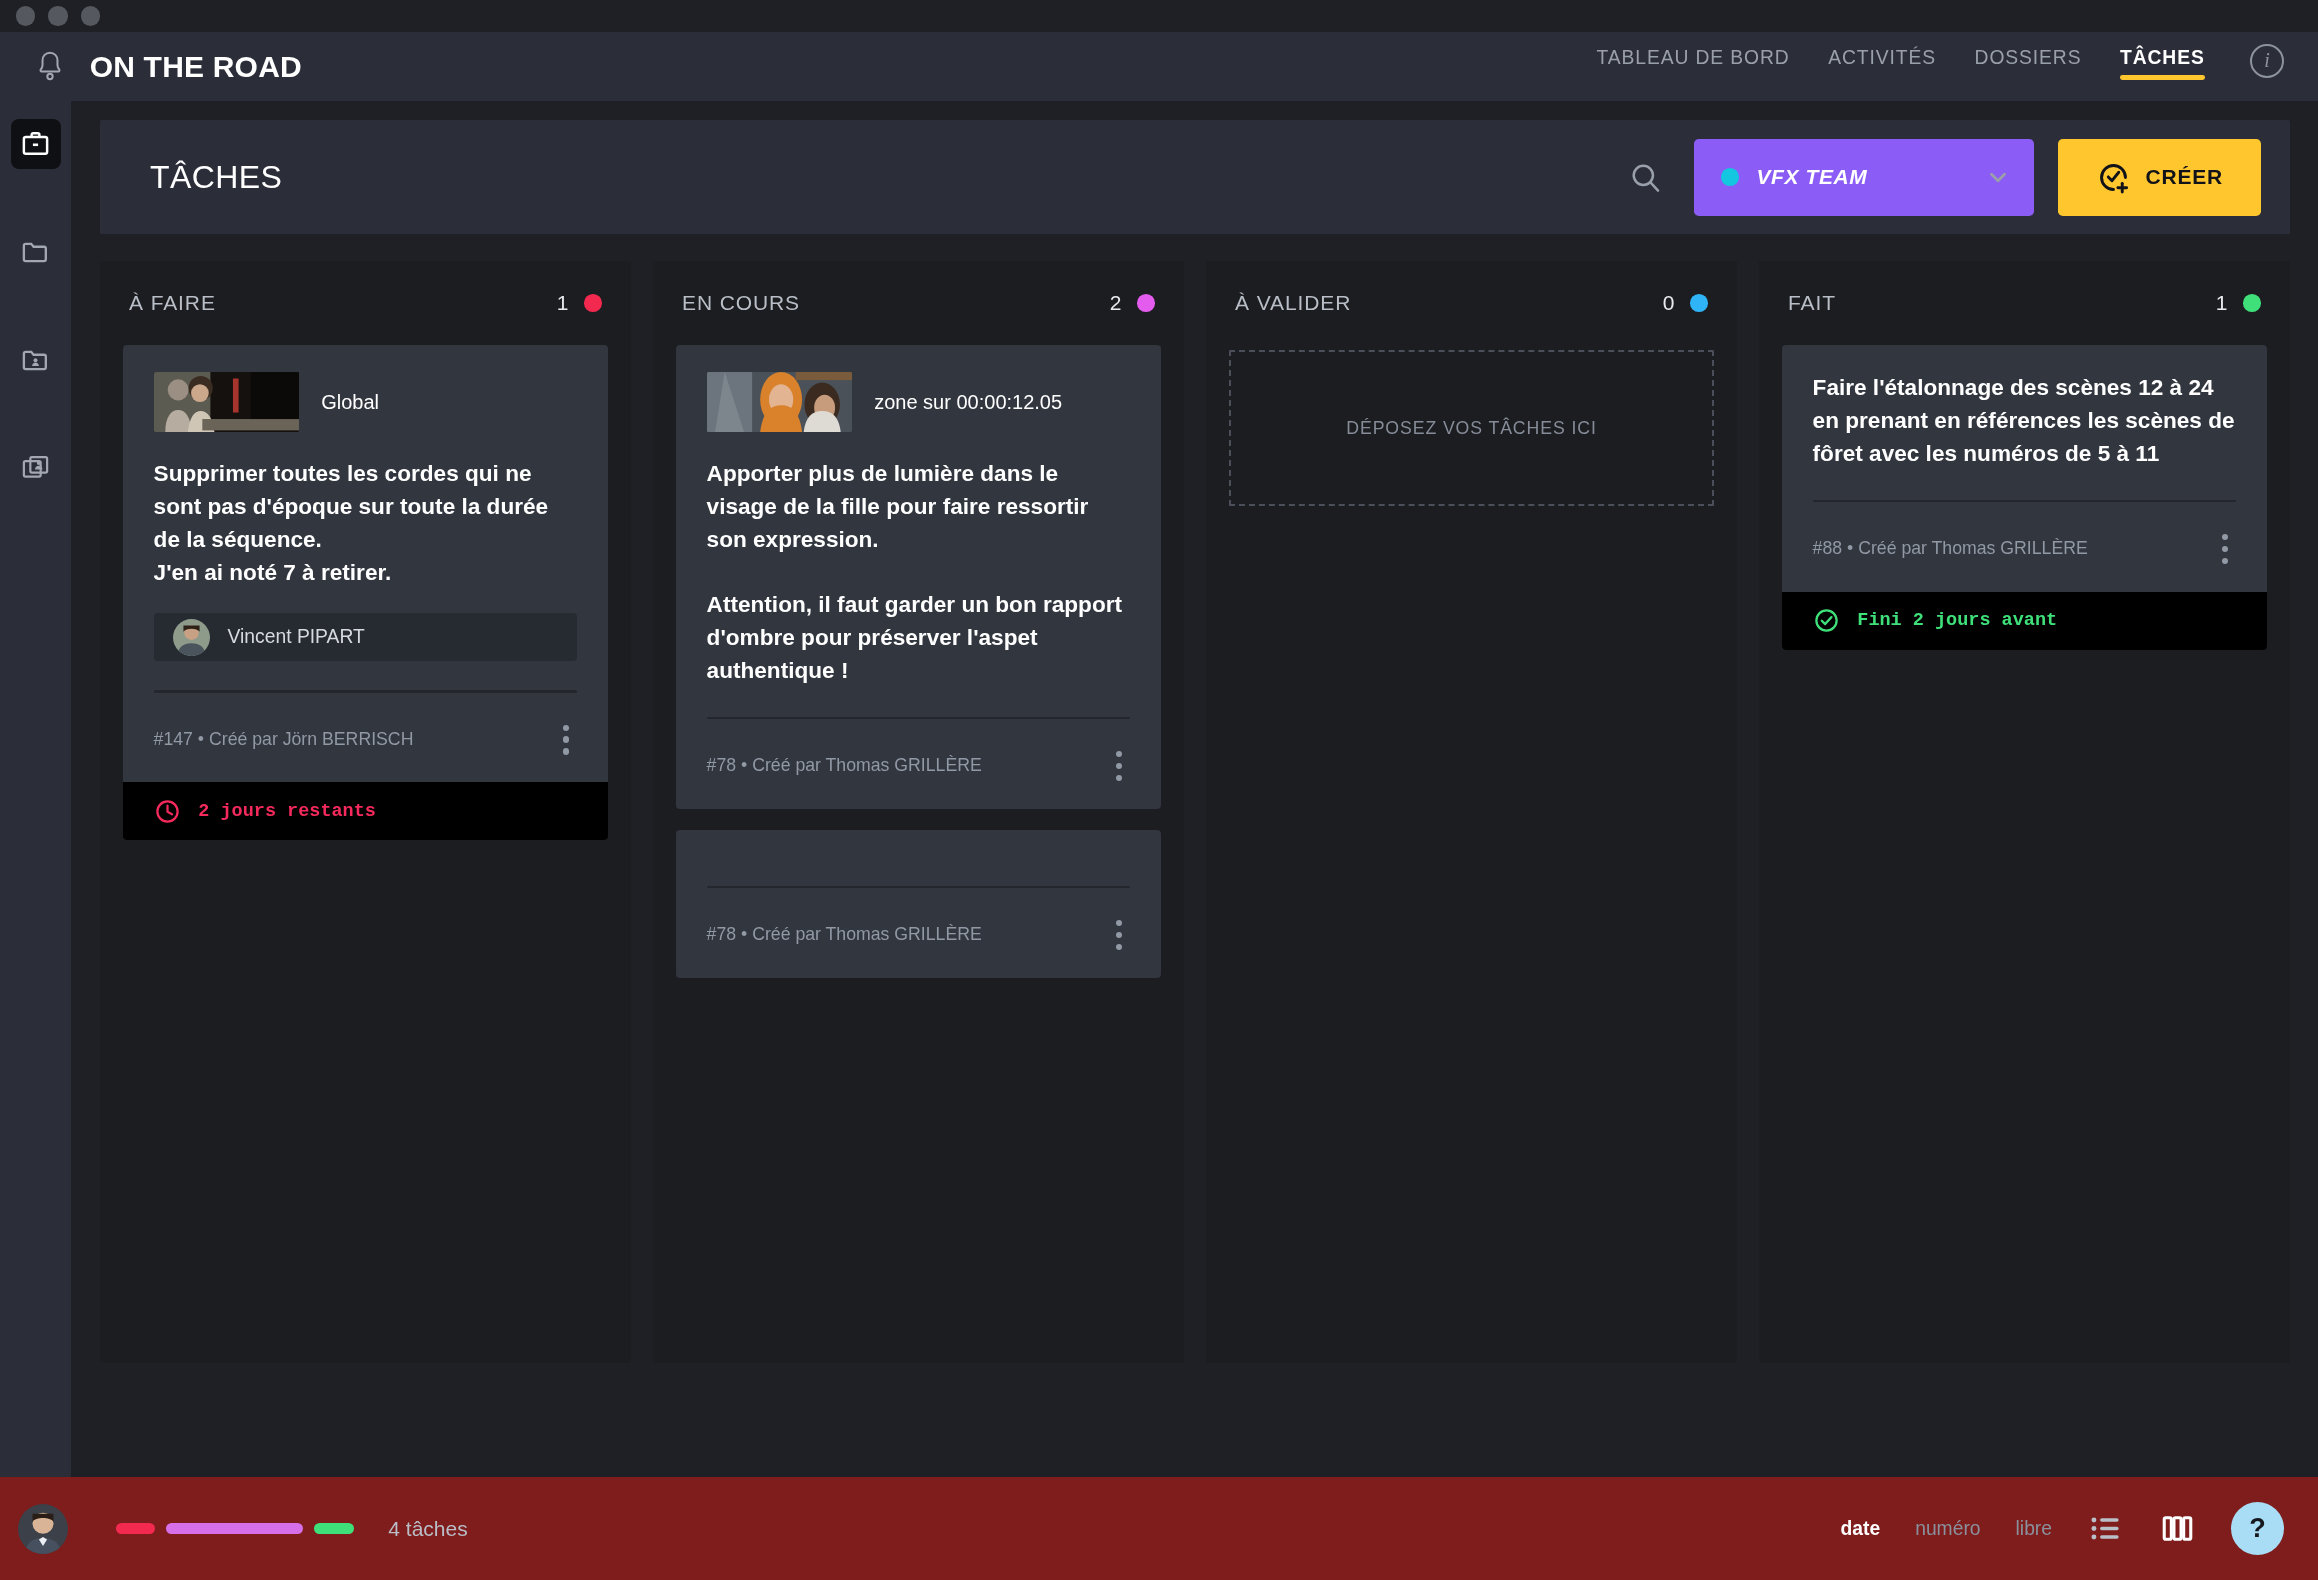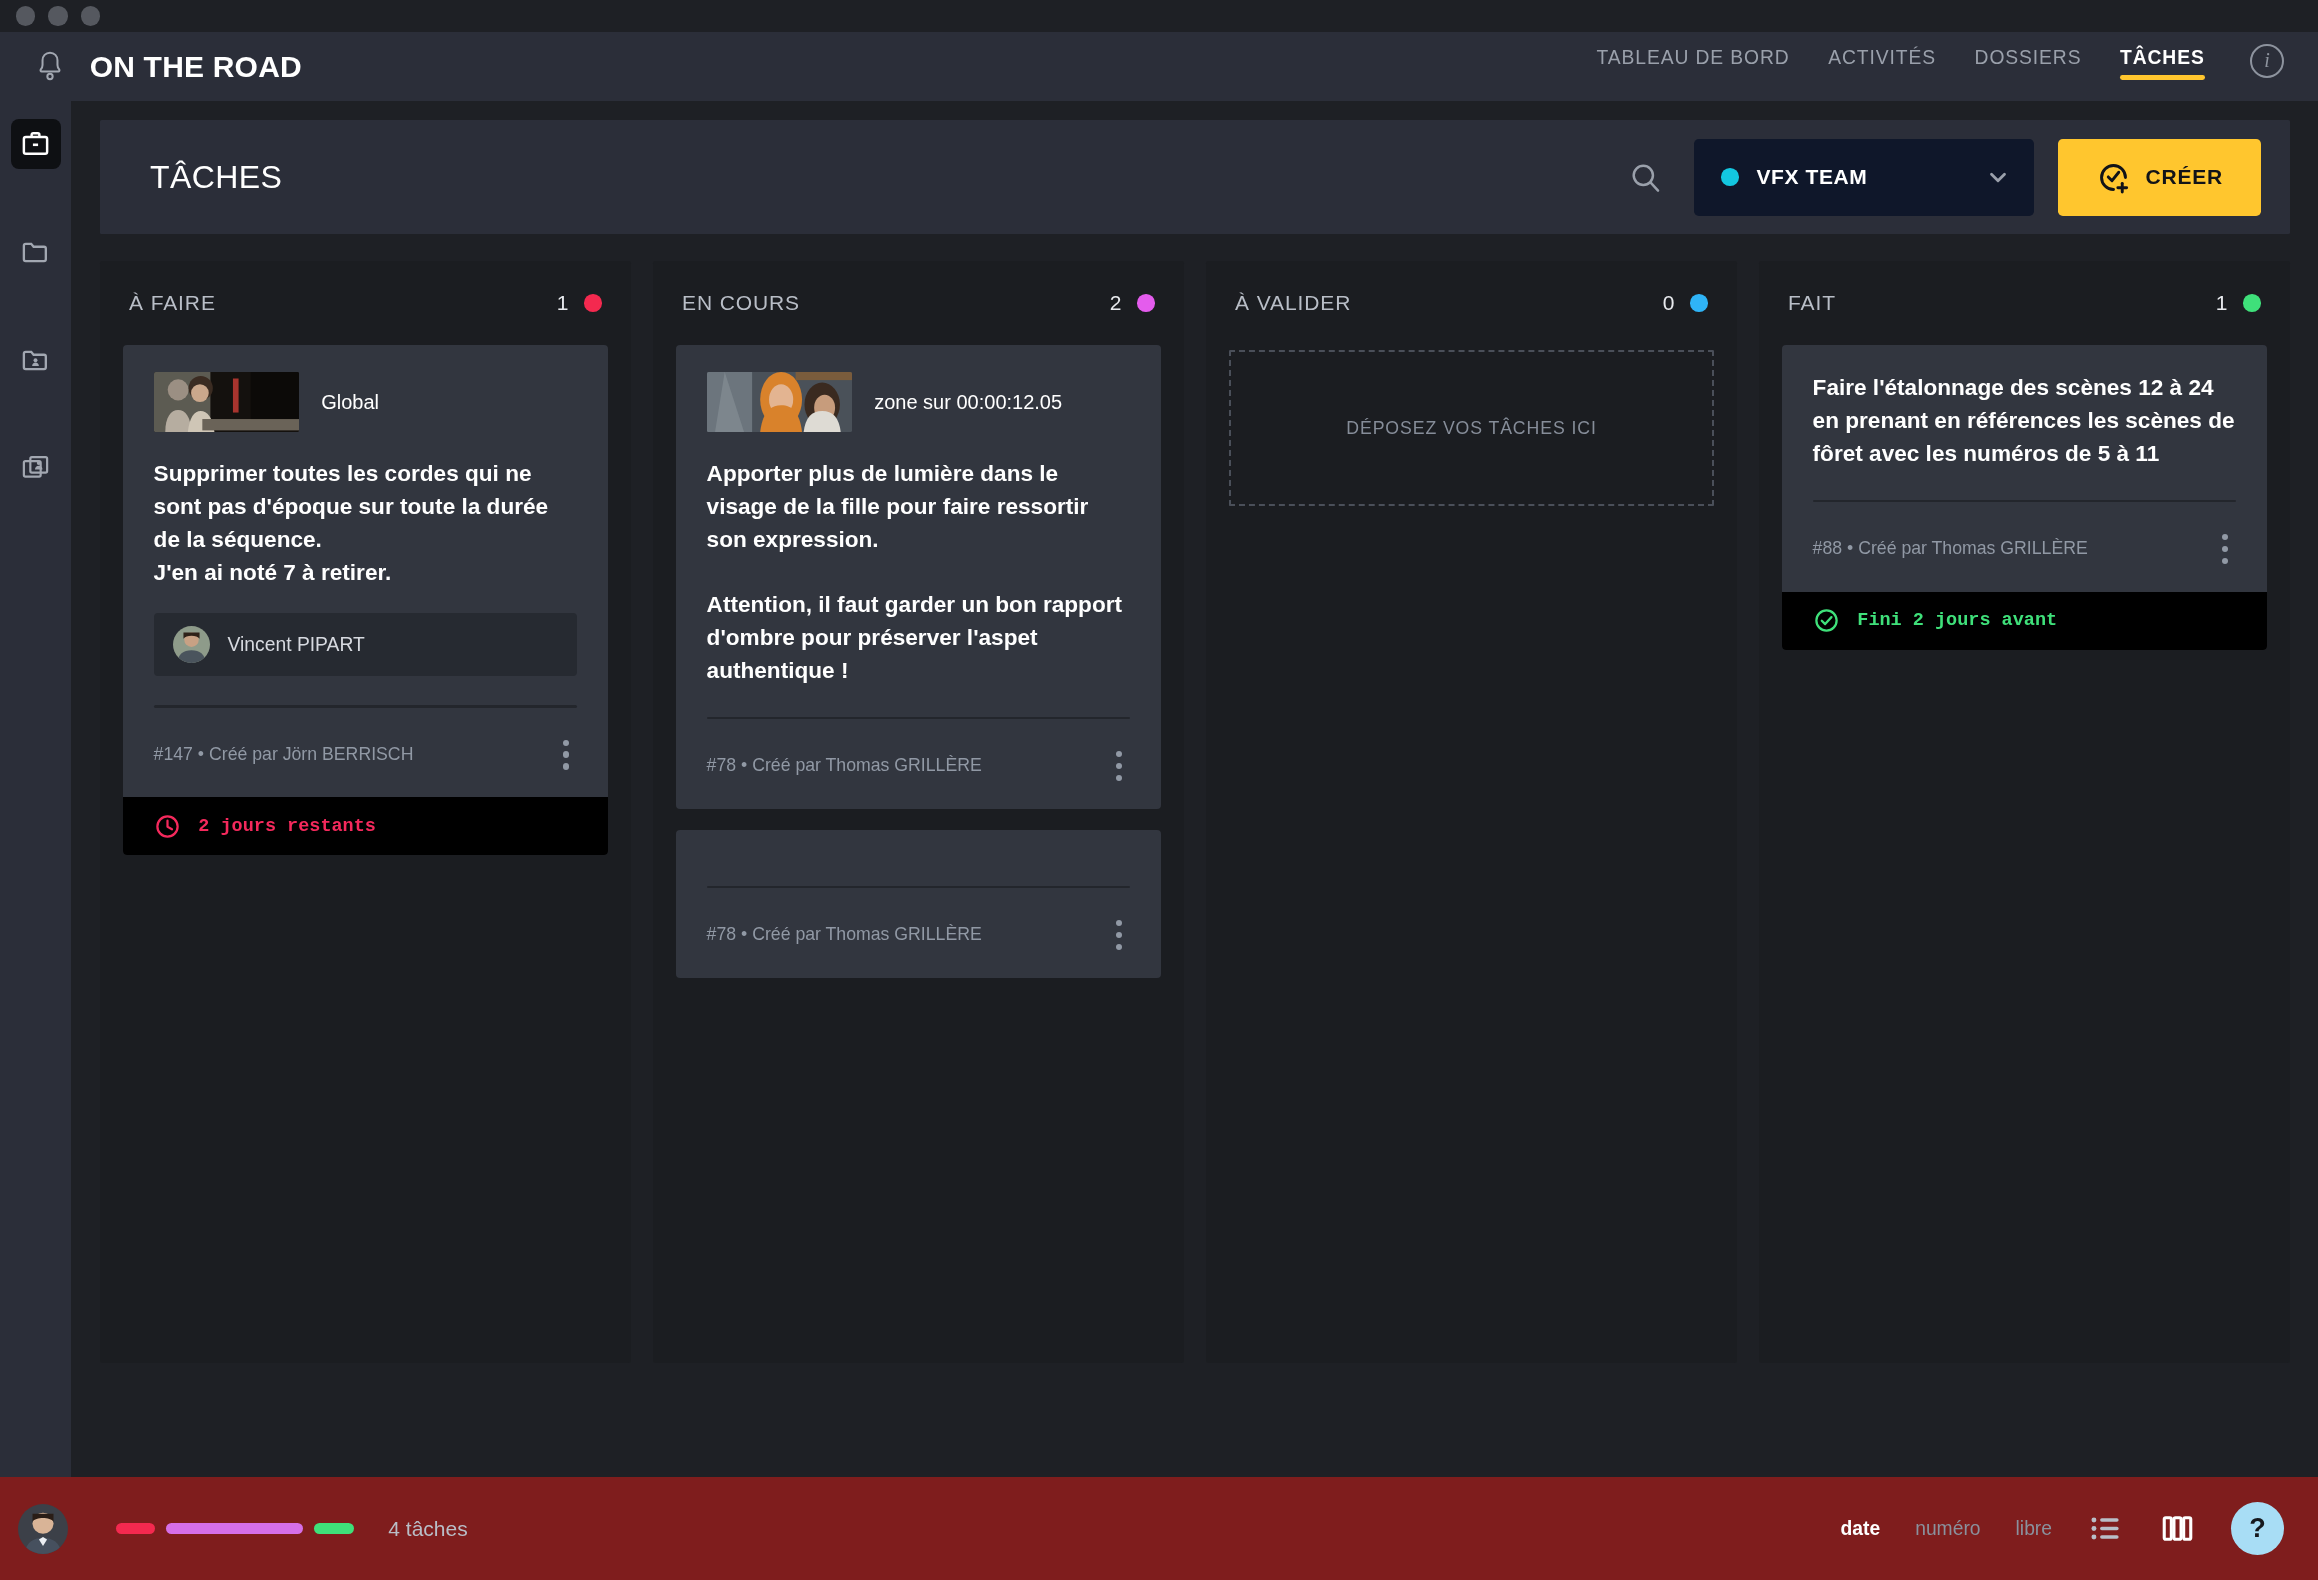--- a/index.html
+++ b/index.html
@@ -94,23 +94,23 @@
     font-size: 32px; color: #ffffff; letter-spacing: 0.4px;
   }
   .tb-spacer { flex: 1 1 auto; }
   .search-btn {
     width: 50px; height: 50px; display: flex;
     align-items: center; justify-content: center; cursor: pointer;
   }
   .team-select {
     margin-left: 24px;
     width: 340px; height: 77px;
-    background: #0f172a; border-radius: 4.8px;
-    display: flex; align-items: center;
-    padding: 0 22.6px 0 27px; cursor: pointer;
+    background: #8b5cf6; border-radius: 4.8px;
+    display: flex; align-items: center;
+    padding: 0 22.6px 0 27px; cursor: pointer; font-style: italic;
   }
   .team-dot {
     width: 17.7px; height: 17.7px; border-radius: 50%;
     background: #13c7e0; flex: 0 0 17.7px;
   }
   .team-name {
     margin-left: 17.7px; color: #ffffff;
     font-size: 21px; font-weight: bold; letter-spacing: 0.6px;
     white-space: nowrap;
   }
@@ -168,21 +168,21 @@
   .thumb-label {
     margin-left: 22.6px; color: #ffffff; font-size: 20px;
     white-space: nowrap; overflow: hidden; text-overflow: ellipsis;
   }
   .card-text {
     color: #ffffff; font-size: 22.6px; line-height: 1.45;
     font-weight: bold; white-space: pre-wrap; word-wrap: break-word;
   }
   .assignee {
     margin-top: 24px; background: #262a31; border-radius: 4px;
-    height: 63px; display: flex; align-items: center; padding: 0 19.3px;
+    height: 48px; display: flex; align-items: center; padding: 0 19.3px;
   }
   .assignee-av {
     width: 37px; height: 37px; border-radius: 50%;
     flex: 0 0 37px; overflow: hidden;
   }
   .assignee-name {
     margin-left: 17.7px; color: #d7dae0; font-size: 19.3px;
   }
   .card-divider {
     height: 2.4px; background: #23262c;

